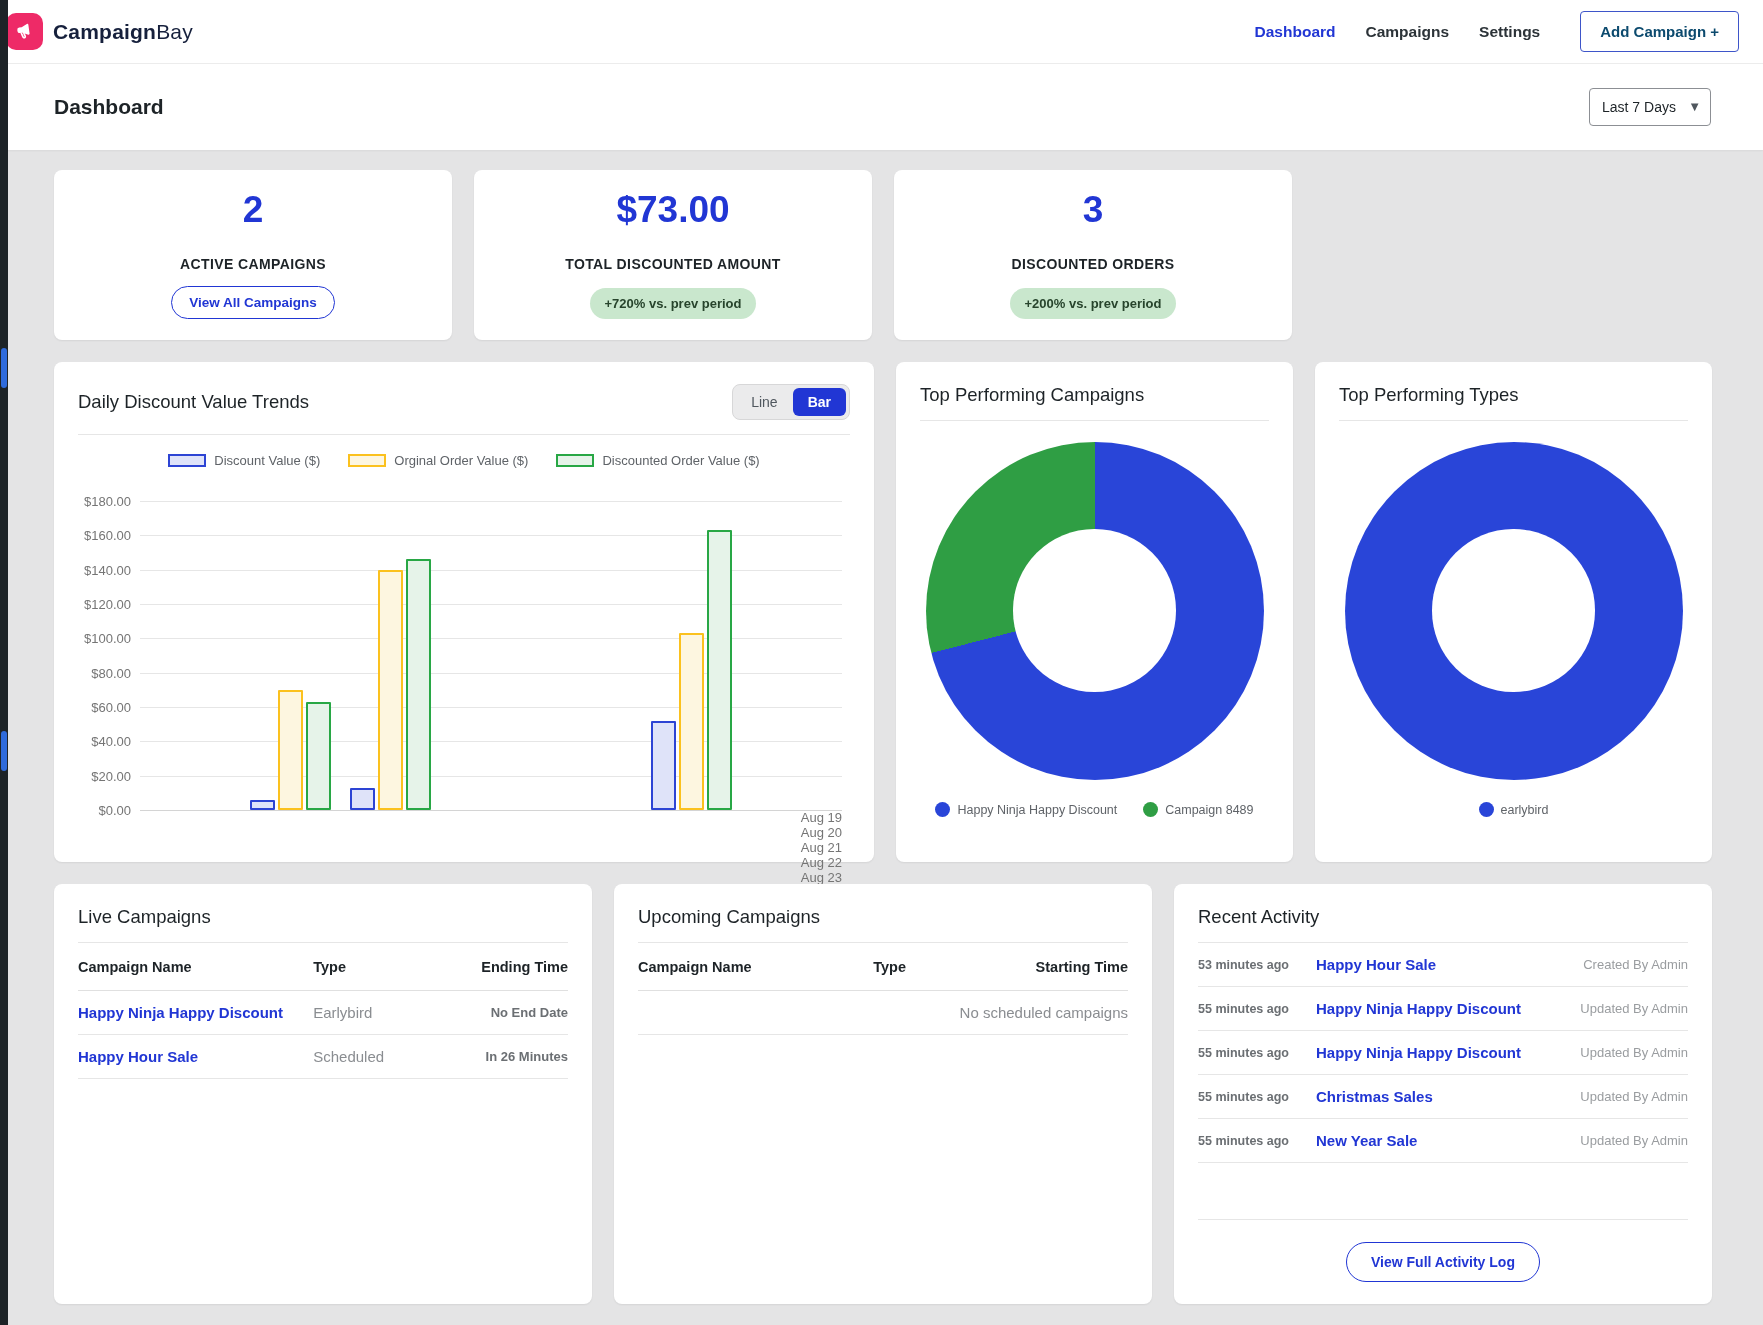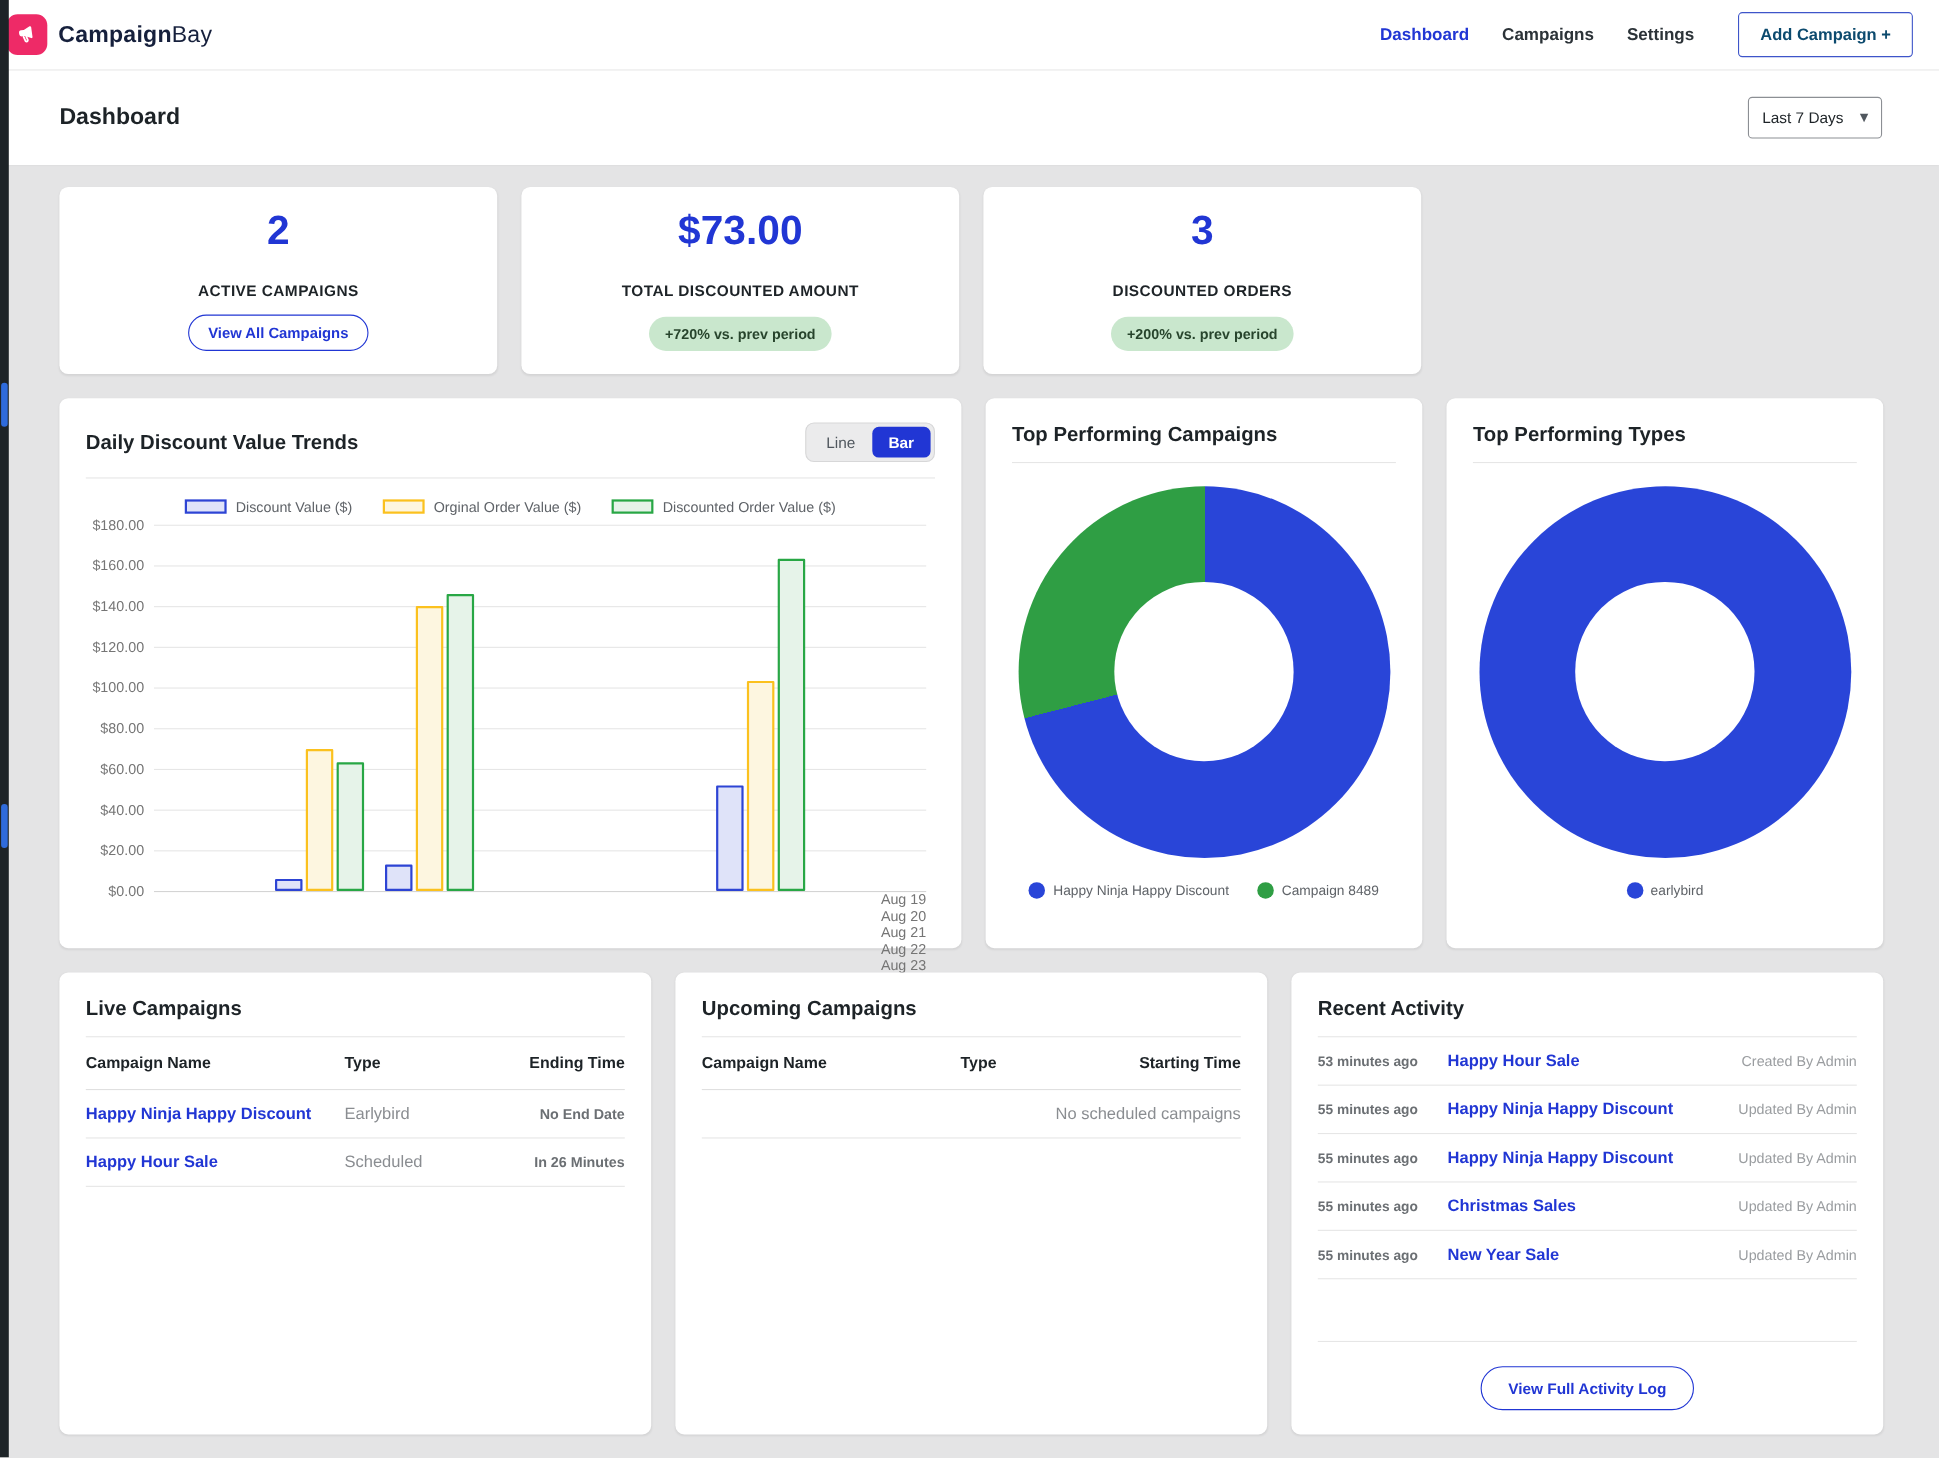--- a/index.html
+++ b/index.html
@@ -66,35 +66,35 @@
   }
   .stat-badge {
     margin-top:16px; background:#c9e7cd; color:#27442c; border-radius:999px;
     padding:8px 15px; font-size:13px; font-weight:600;
   }
 
   
   .charts-row { display:grid; grid-template-columns:820px 1fr 1fr; gap:22px; height:500px; margin-bottom:22px; }
   .panel { padding:22px 24px; display:flex; flex-direction:column; }
   .panel-head { display:flex; align-items:center; justify-content:space-between; }
-  .panel-title { font-size:18.5px; font-weight:700; color:#1d2327; }
+  .panel-title { font-size:18.5px; font-weight:400; color:#1d2327; }
   .panel-hr { border:none; border-top:1px solid #e6e6e6; margin:14px 0 0 0; }
 
   
   .toggle { background:#ebebec; border:1px solid #d7d7d8; border-radius:8px; padding:3px; display:flex; }
   .toggle button { border:none; background:transparent; font-family:inherit; font-size:14px; padding:6px 15px; color:#50575e; cursor:pointer; border-radius:6px; }
   .toggle button.active { background:#2136d4; color:#fff; font-weight:700; }
 
   
   .chart-wrap { flex:1; display:flex; flex-direction:column; padding-top:12px; }
   .bar-legend { display:flex; justify-content:center; gap:28px; align-items:center; height:26px; margin-bottom:4px; }
   .bar-legend .item { display:flex; align-items:center; gap:8px; cursor:pointer; }
   .bar-legend .box { width:38px; height:13px; border:2px solid; }
   .bar-legend .lbl { font-size:13px; color:#5f6368; }
-  .plot-area { flex:1; position:relative; margin-left:62px; margin-right:8px; }
+  .plot-area { flex:1; position:relative; margin-left:62px; margin-right:8px;margin-top:24px; }
   .gridline { position:absolute; left:0; right:0; height:1px; background:#e6e6e6; }
   .gridline.zero { background:#d4d4d4; }
   .ytick { position:absolute; right:calc(100% + 9px); transform:translateY(-50%); font-size:13px; color:#757575; white-space:nowrap; }
   .groups { position:absolute; left:0; right:0; top:0; bottom:0; display:flex; }
   .group { flex:1; display:flex; align-items:flex-end; justify-content:center; gap:3px; }
   .bar { width:25px; border:2px solid; border-radius:1px; }
   .xlabels { display:flex; margin-left:62px; margin-right:8px; height:30px; align-items:flex-end;flex-direction:column; }
   .xlabels div { flex:1; text-align:center; font-size:13px; color:#757575; }
 
   

